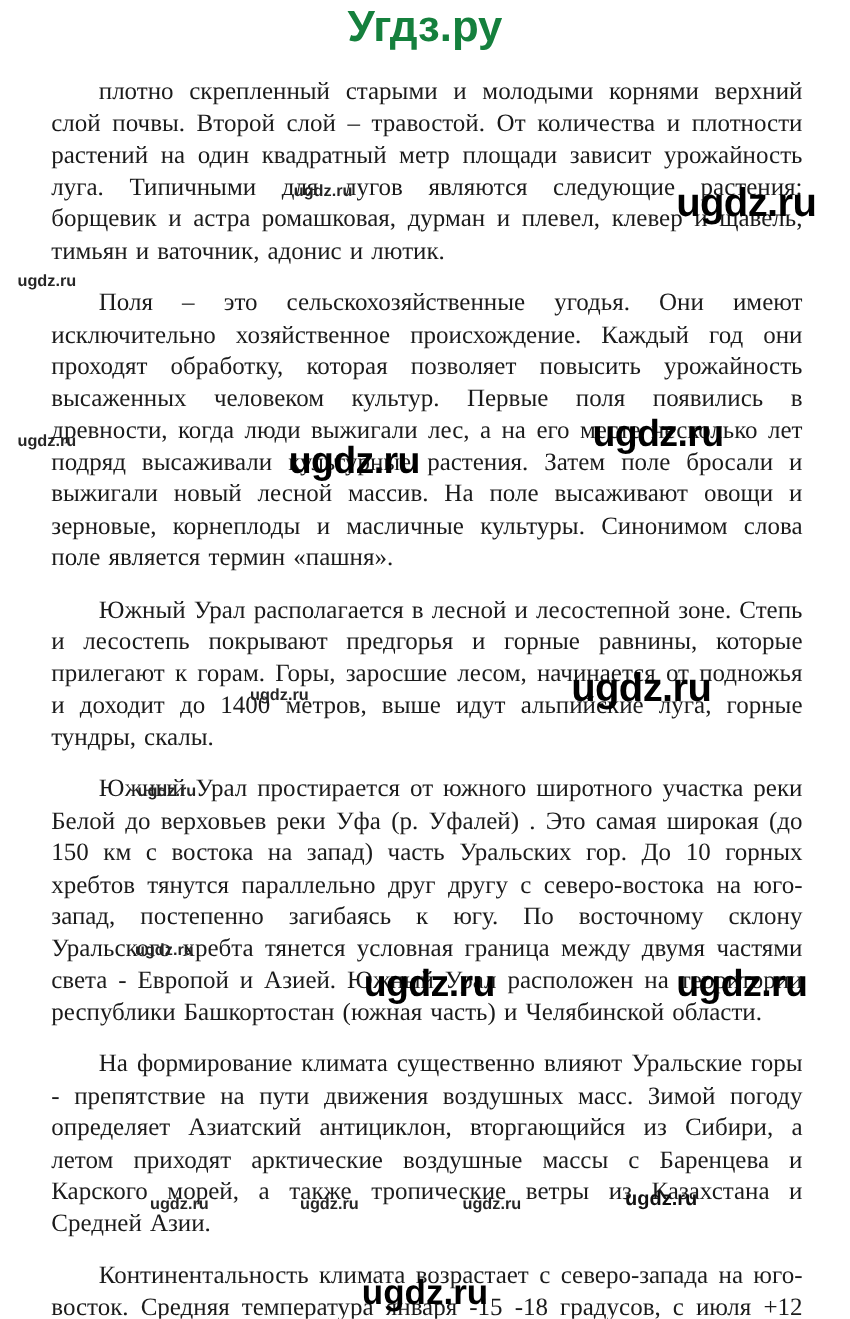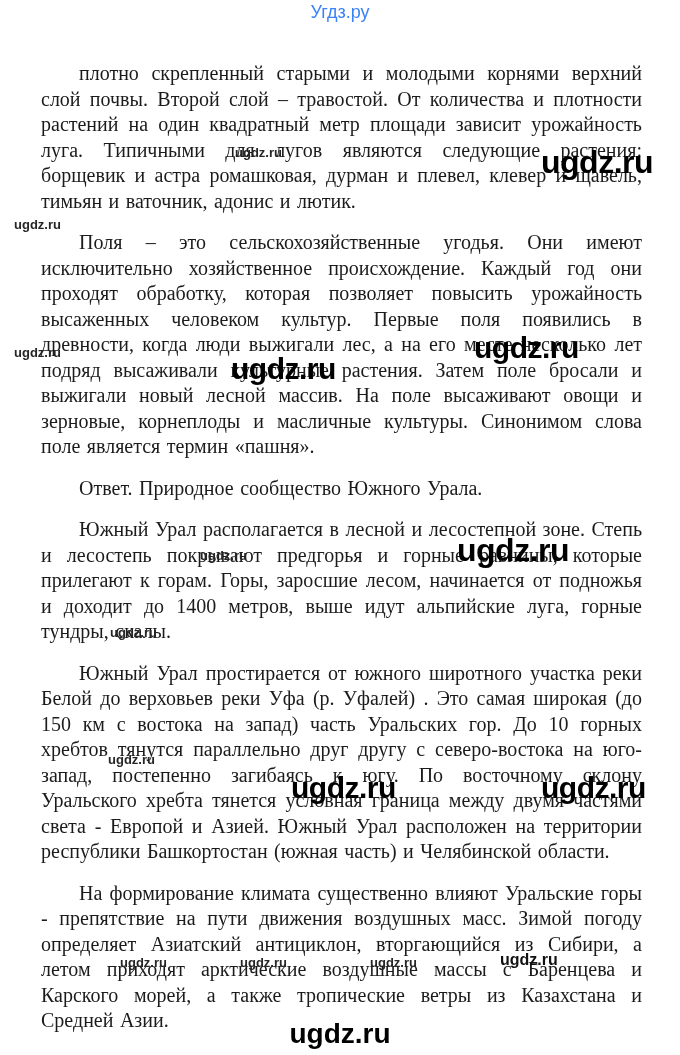--- a/index.html
+++ b/index.html
@@ -12,21 +12,21 @@
     position: relative;
     width: 680px; height: 1055px;
     background: #ffffff;
     color: #1b1b1b;
     font-family: "Liberation Serif", serif;
   }
   .site-header {
     position: absolute; top: 2px; left: 0; width: 100%;
     text-align: center;
     font-family: "Liberation Sans", sans-serif;
-    font-weight: 400; font-size: 18px; color: #3b82f6;
+    font-weight: 700; font-size: 35px; color: #15803d;
   }
   .content {
     position: absolute; top: 45px; left: 25px; width: 633px;
     font-size: 20px; line-height: 25.5px;
     text-align: justify;
     word-spacing: 1.5px;
   }
   .content p { margin: 16px; text-indent: 38px; }
   .wm {
     position: absolute;
@@ -48,21 +48,20 @@
 </head>
 <body>
 
 <div class="page">
 
   <div class="site-header">Угдз.ру</div>
 
   <div class="content">
     <p>плотно скрепленный старыми и молодыми корнями верхний слой почвы. Второй слой – травостой. От количества и плотности растений на один квадратный метр площади зависит урожайность луга. Типичными для лугов являются следующие растения: борщевик и астра ромашковая, дурман и плевел, клевер и щавель, тимьян и ваточник, адонис и лютик.</p>
     <p>Поля – это сельскохозяйственные угодья. Они имеют исключительно хозяйственное происхождение. Каждый год они проходят обработку, которая позволяет повысить урожайность высаженных человеком культур. Первые поля появились в древности, когда люди выжигали лес, а на его месте несколько лет подряд высаживали культурные растения. Затем поле бросали и выжигали новый лесной массив. На поле высаживают овощи и зерновые, корнеплоды и масличные культуры. Синонимом слова поле является термин «пашня».</p>
-    <p>Ответ. Природное сообщество Южного Урала.</p>
     <p>Южный Урал располагается в лесной и лесостепной зоне. Степь и лесостепь покрывают предгорья и горные равнины, которые прилегают к горам. Горы, заросшие лесом, начинается от подножья и доходит до 1400 метров, выше идут альпийские луга, горные тундры, скалы.</p>
     <p>Южный Урал простирается от южного широтного участка реки Белой до верховьев реки Уфа (р. Уфалей) . Это самая широкая (до 150 км с востока на запад) часть Уральских гор. До 10 горных хребтов тянутся параллельно друг другу с северо-востока на юго-запад, постепенно загибаясь к югу. По восточному склону Уральского хребта тянется условная граница между двумя частями света - Европой и Азией. Южный Урал расположен на территории республики Башкортостан (южная часть) и Челябинской области.</p>
     <p>На формирование климата существенно влияют Уральские горы - препятствие на пути движения воздушных масс. Зимой погоду определяет Азиатский антициклон, вторгающийся из Сибири, а летом приходят арктические воздушные массы с Баренцева и Карского морей, а также тропические ветры из Казахстана и Средней Азии.</p>
     <p>Континентальность климата возрастает с северо-запада на юго-восток. Средняя температура января -15 -18 градусов, с июля +12 +19.Годовая амплитуда может достигать 50 - 70 градусов.</p>
   </div>
 
   <div>
     <span class="wm wm-sm" style="left:235px; top:146px;">ugdz.ru</span>
     <span class="wm wm-lg" style="left:541px; top:146px; font-size:32px;">ugdz.ru</span>
     <span class="wm wm-sm" style="left:14px; top:218px;">ugdz.ru</span>

